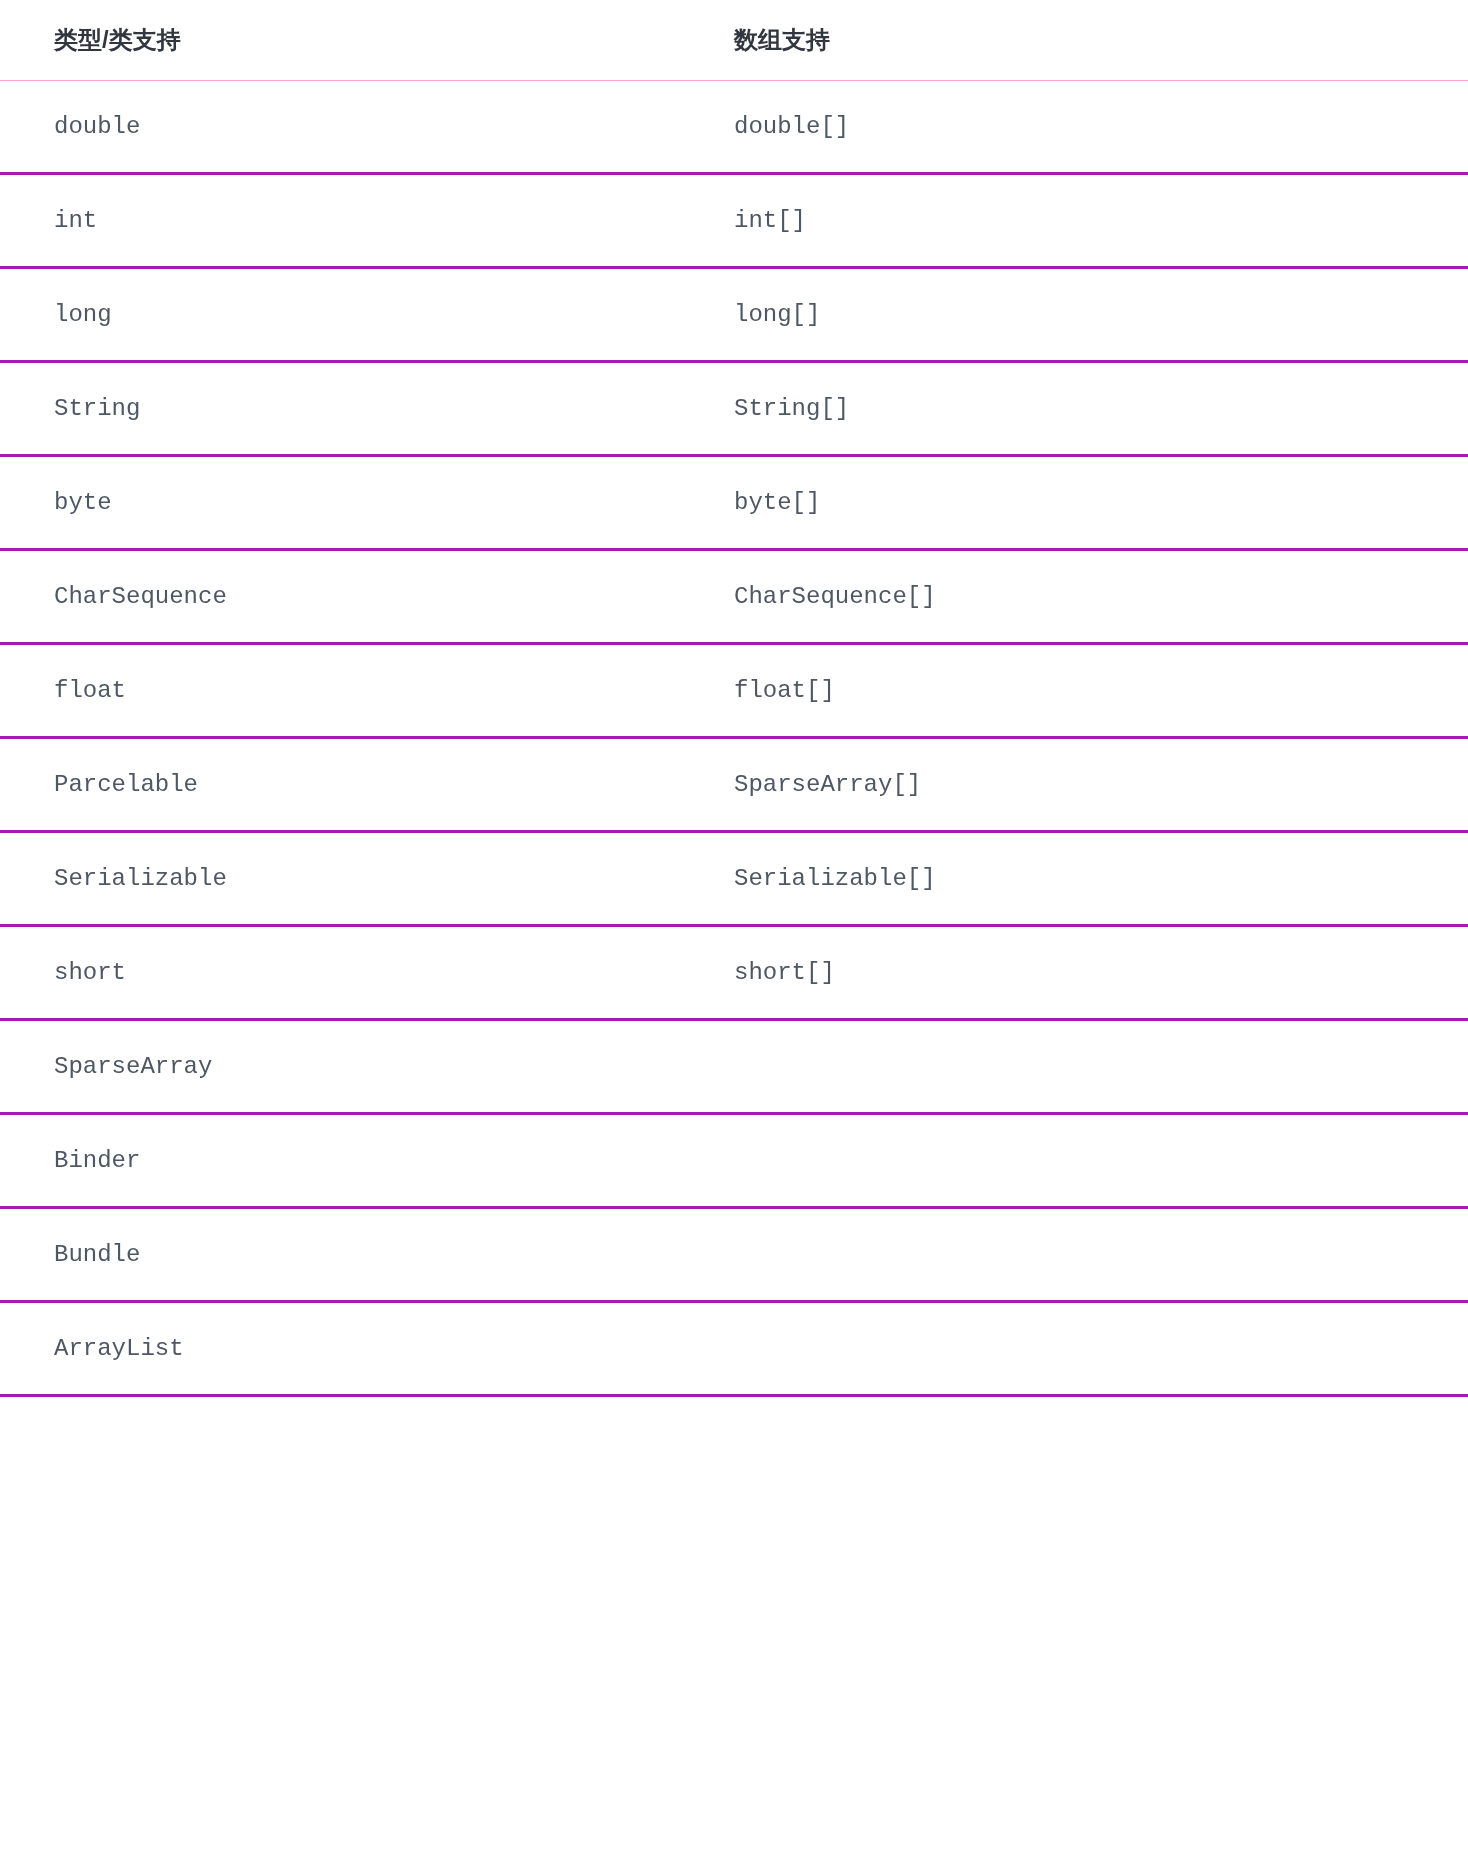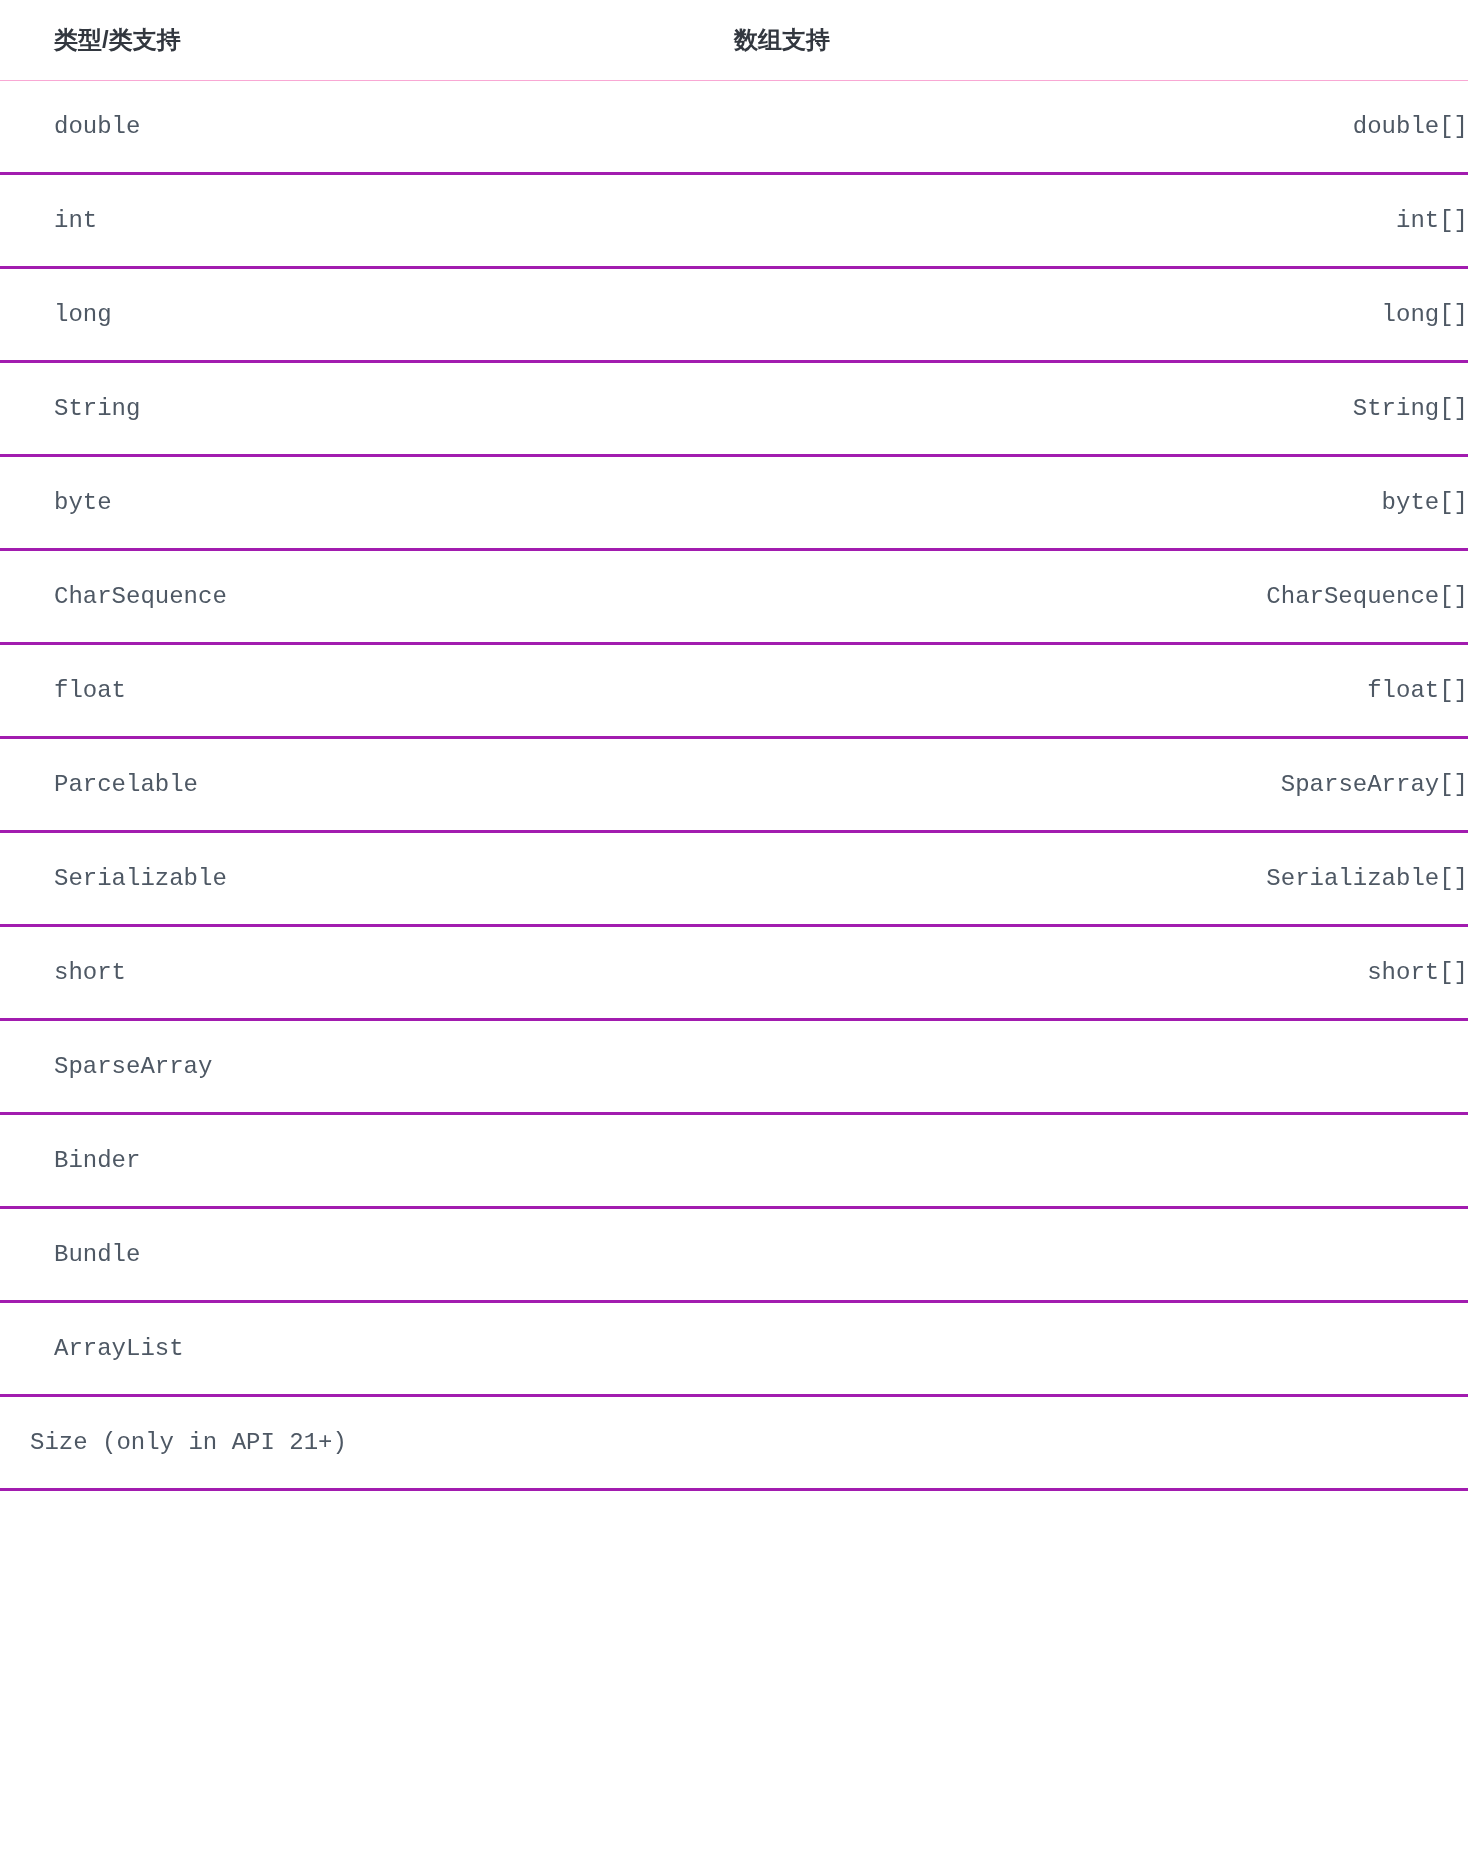--- a/index.html
+++ b/index.html
@@ -30,21 +30,20 @@
       padding-left: 0;
       font-family: Liberation Mono, monospace;
     }
     tbody td {
       padding: 32px 0 32px 54px;
       border-bottom: 3px solid #a21caf;
       vertical-align: middle;
     }
     tbody td.col-array {
       padding-left: 0;
-      text-align: right;
     }
     tbody tr.extra-row td {
       padding-left: 30px;
     }
     tbody tr.last-row td {
       border-bottom: none;
     }
     .code {
       font-family: "SFMono-Regular", Consolas, "Liberation Mono", Menlo, Courier, monospace;
       font-size: 24px;
@@ -115,17 +114,14 @@
         <td class="col-array"></td>
       </tr>
       <tr>
         <td><span class="code">Bundle</span></td>
         <td class="col-array"></td>
       </tr>
       <tr>
         <td><span class="code">ArrayList</span></td>
         <td class="col-array"></td>
       </tr>
-      <tr class="extra-row">
-        <td colspan="2"><span class="code">Size (only in API 21+)</span></td>
-      </tr>
     </tbody>
 </table>
 
 </body></html>

